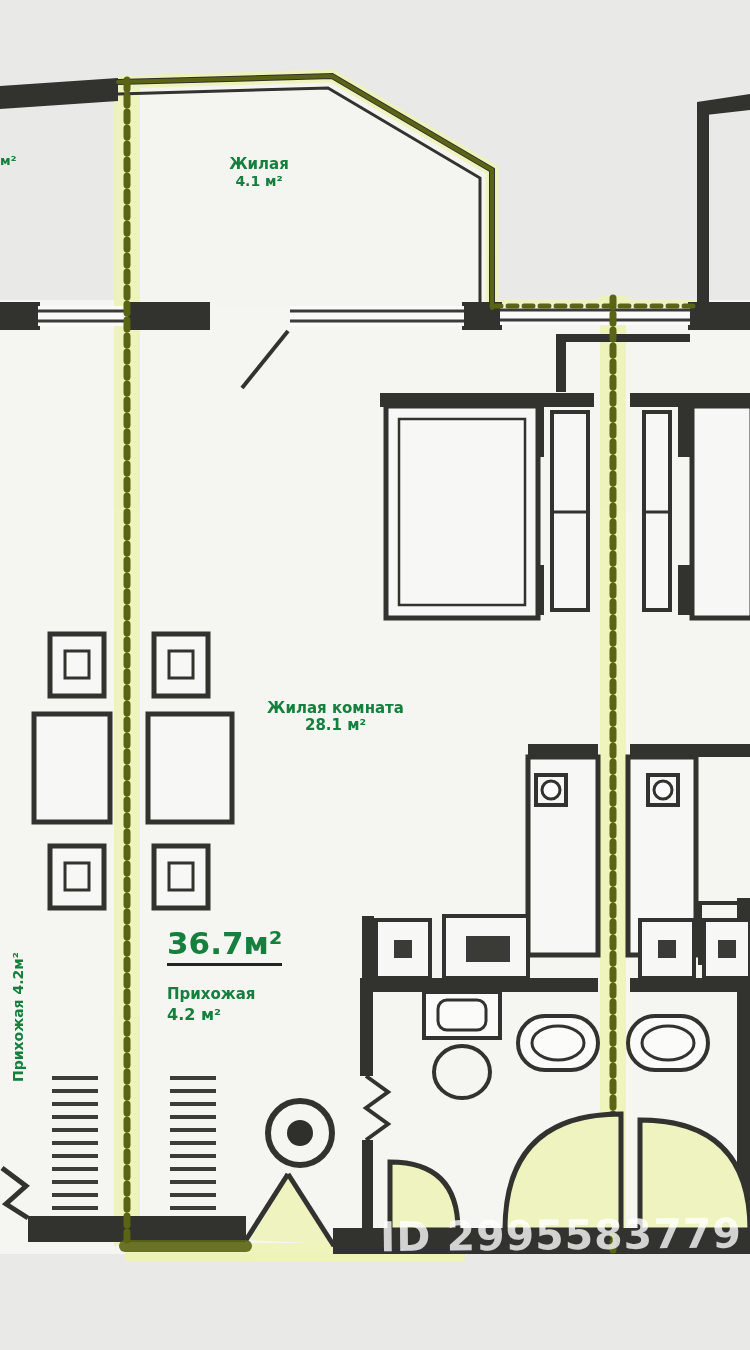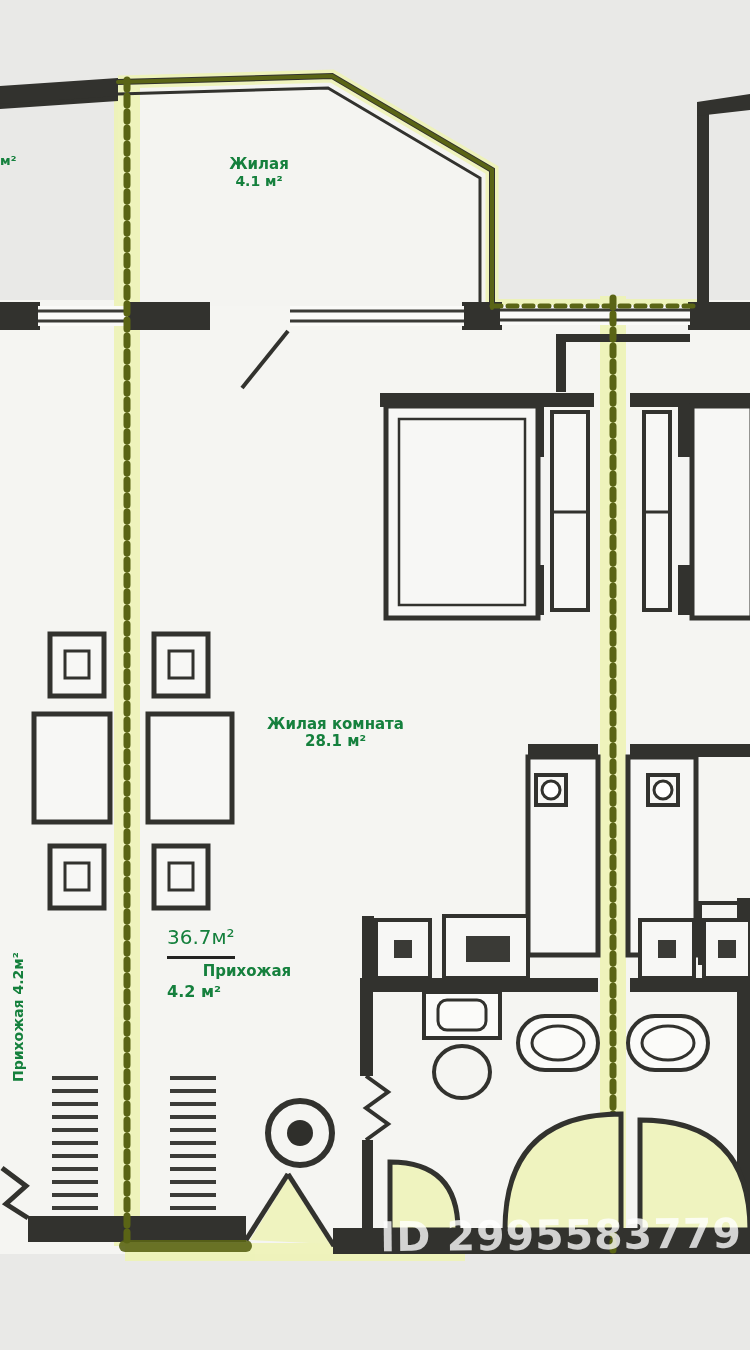--- a/index.html
+++ b/index.html
@@ -2,24 +2,24 @@
 <html><head>
 <meta charset="utf-8">
 <style>
   html,body{margin:0;padding:0;}
   body{width:750px;height:1350px;background:#e9e9e7;font-family:"DejaVu Sans",sans-serif;overflow:hidden;}
   .scene{position:relative;width:750px;height:1350px;background:#e9e9e7;overflow:hidden;}
   .scene svg{position:absolute;left:0;top:0;}
   .label{position:absolute;color:#15803d;line-height:1.15;}
   .balcony-label{left:193px;top:156px;width:132px;text-align:center;font-size:15px;font-weight:bold;}
   .balcony-label .area{font-size:14px;}
-  .living-label{left:248px;top:700px;width:175px;text-align:center;font-size:15px;font-weight:bold;margin-top:16px;}
+  .living-label{left:248px;top:700px;width:175px;text-align:center;font-size:15px;font-weight:bold;}
   .summary-block{left:167px;top:926px;width:160px;text-align:left;}
-  .summary-total{font-size:20px;font-weight:normal;display:inline-block;border-bottom:3px solid #232321;padding-bottom:7px;}
-  .summary-room{font-size:15px;font-weight:bold;margin-top:4px;text-align:center;}
+  .summary-total{font-size:31px;font-weight:bold;display:inline-block;border-bottom:3px solid #232321;padding-bottom:1px;}
+  .summary-room{font-size:15px;font-weight:bold;margin-top:20px;}
   .summary-room-area{font-size:16px;font-weight:bold;margin-top:3px;}
   .vert-label{left:10px;top:922px;height:160px;writing-mode:vertical-rl;transform:rotate(180deg);font-size:14px;font-weight:bold;white-space:nowrap;}
   .edge-fragment{left:0px;top:154px;width:26px;overflow:hidden;font-size:13px;font-weight:bold;}
   .shelf{position:absolute;background:repeating-linear-gradient(180deg,#3c3c38 0 4px,rgba(0,0,0,0) 4px 13px);}
   .shelf-left{left:52px;top:1076px;width:46px;height:142px;}
   .shelf-right{left:170px;top:1076px;width:46px;height:142px;}
   .watermark{left:380px;top:1212px;width:420px;font-size:41px;font-weight:bold;color:rgba(255,255,255,0.78);letter-spacing:1px;white-space:nowrap;transform:rotate(-0.6deg);}
 </style>
 </head>
 <body>

